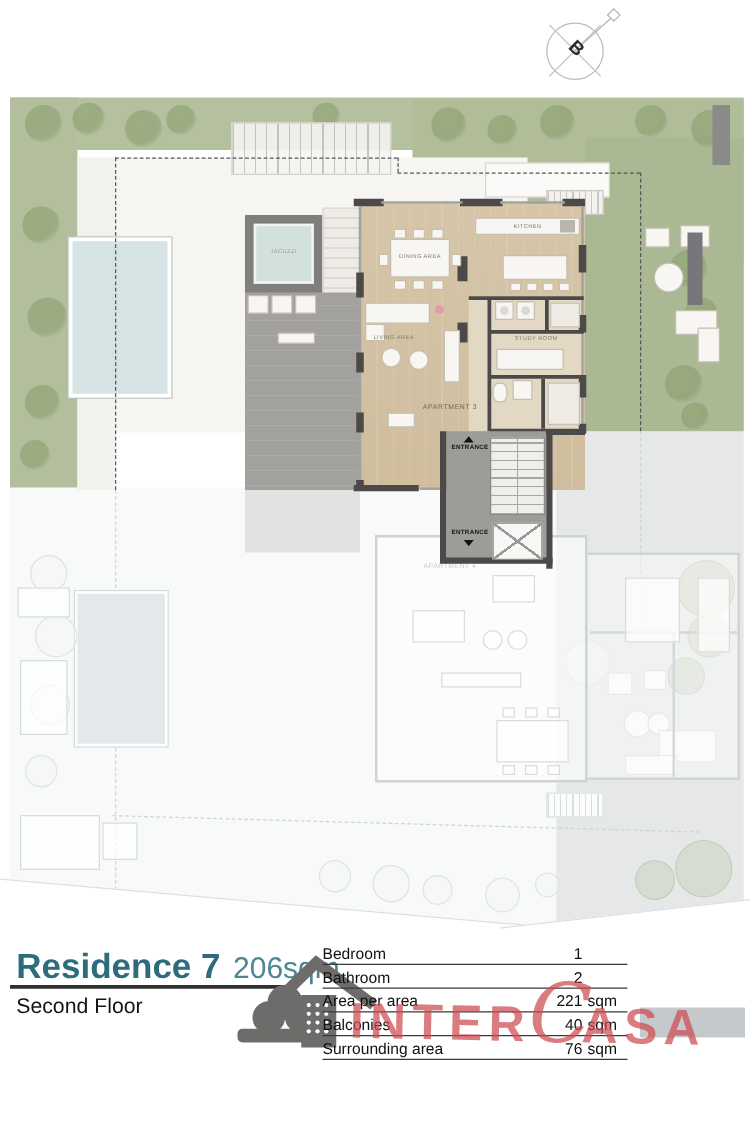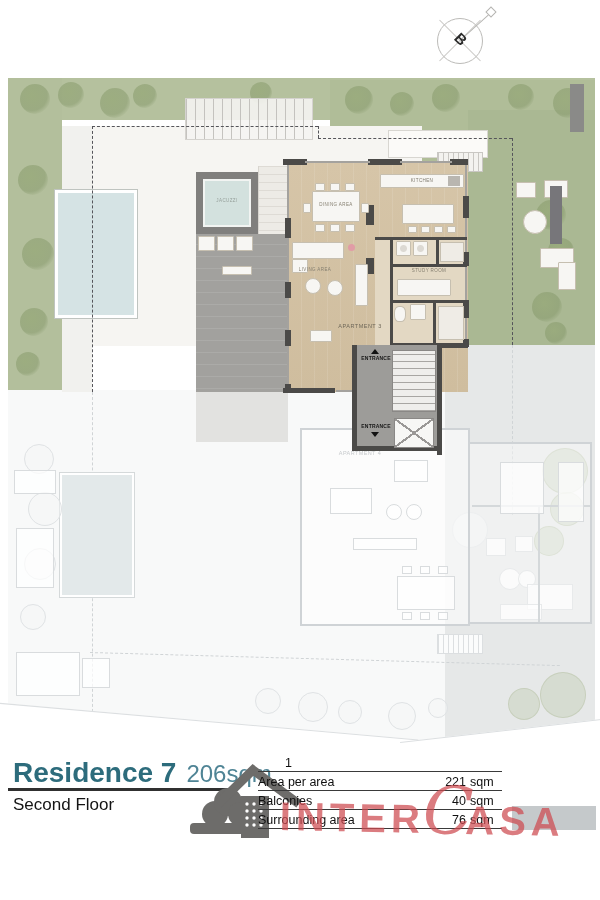--- a/index.html
+++ b/index.html
@@ -285,21 +285,27 @@
           <circle cx="73" cy="66" r="1.7"></circle>
         <circle cx="59" cy="73" r="1.7"></circle>
           <circle cx="66" cy="73" r="1.7"></circle>
           <circle cx="73" cy="73" r="1.7"></circle>
       </g>
     </svg>
   </div>
 
   <div class="itable" style="top:5px;">
     <div class="irow">
+      <span class="rl">Bedroom</span>
       <span class="rv">1</span>
+      <span class="ru"></span>
+    </div>
+    <div class="irow">
+      <span class="rl">Bathroom</span>
+      <span class="rv">2</span>
       <span class="ru"></span>
     </div>
     <div class="irow">
       <span class="rl">Area per area</span>
       <span class="rv">221</span>
       <span class="ru">sqm</span>
     </div>
     <div class="irow">
       <span class="rl">Balconies</span>
       <span class="rv">40</span>

